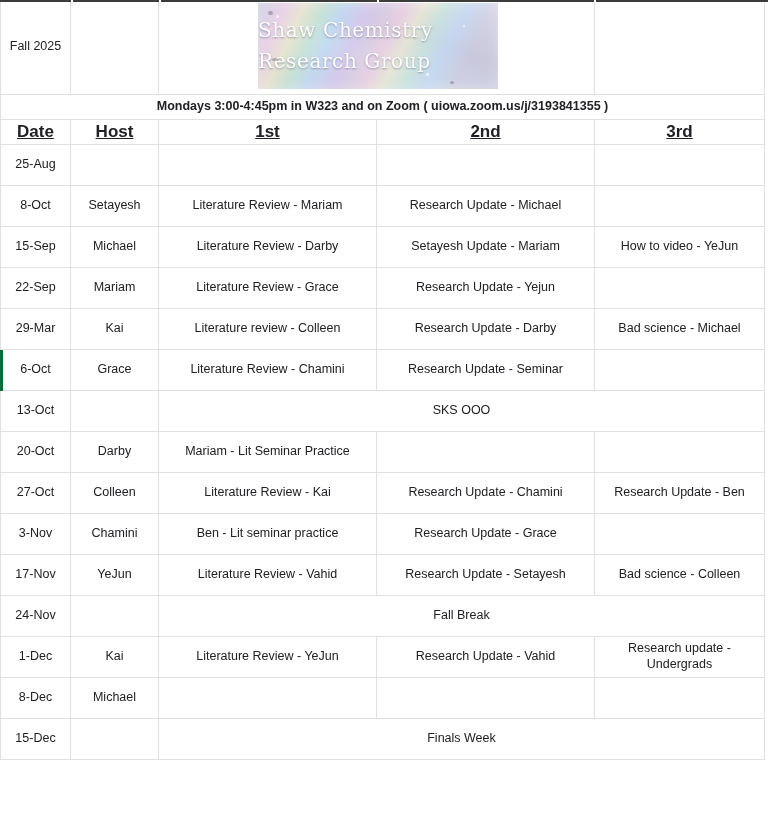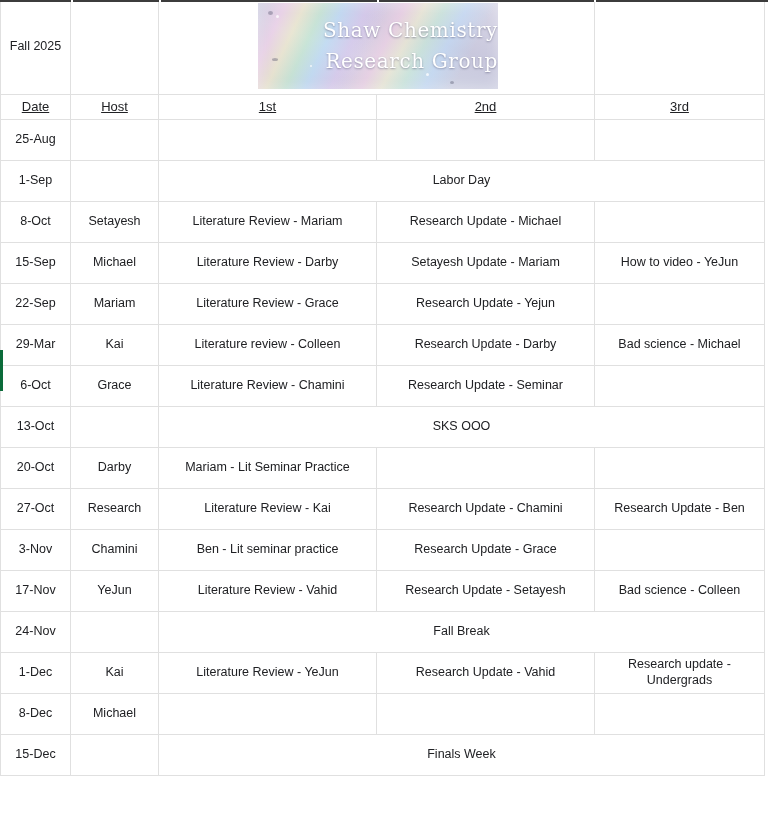--- a/index.html
+++ b/index.html
@@ -87,21 +87,21 @@
   
   .logo {
     position: absolute;
     left: 99px;
     top: 3px;
     width: 240px;
     height: 86px;
     overflow: hidden;
     display: flex;
     flex-direction: column;
-    align-items: flex-end;
+    align-items: flex-start;
     justify-content: center;
     background:
       linear-gradient(115deg,
         rgba(255,255,255,0.00) 0%,
         rgba(255,212,236,0.55) 10%,
         rgba(255,246,198,0.55) 17%,
         rgba(196,244,206,0.55) 24%,
         rgba(186,228,255,0.55) 31%,
         rgba(222,200,245,0.50) 40%,
         rgba(255,255,255,0.00) 48%),
@@ -139,22 +139,22 @@
   
   tr.info-row td {
     height: 24px;
     font-weight: bold;
     font-size: 12.5px;
   }
 
   
   tr.head-row td {
     height: 24px;
-    font-weight: normal;
-    font-size: 13px;
+    font-weight: bold;
+    font-size: 17px;
   }
   tr.head-row td span.hdr {
     text-decoration: underline;
   }
 
   
   tr.data-row td { height: 40px; }
   td.merged {
     background: #f1f1f1;
   }
@@ -201,42 +201,40 @@
             <span class="dark-speck" style="left:10px;top:8px;width:5px;height:4px;"></span>
             <span class="dark-speck" style="left:14px;top:55px;width:6px;height:3px;"></span>
             <span class="dark-speck" style="left:192px;top:78px;width:4px;height:3px;"></span>
             <span class="logo-line">Shaw Chemistry</span>
             <span class="logo-line">Research Group</span>
           </div>
         </td>
         <td class="banner-blank"></td>
       </tr>
 
+      <tr class="info-row">
+        <td colspan="5">Mondays 3:00-4:45pm in W323 and on Zoom ( uiowa.zoom.us/j/3193841355 )</td>
+      </tr>
 
       <tr class="head-row">
         <td><span class="hdr">Date</span></td>
         <td><span class="hdr">Host</span></td>
         <td><span class="hdr">1st</span></td>
         <td><span class="hdr">2nd</span></td>
         <td><span class="hdr">3rd</span></td>
       </tr>
 
     <tr class="data-row">
           <td>25-Aug</td>
           <td></td>
           <td></td>
           <td></td>
           <td></td>
         </tr>
         <tr class="data-row">
-          <td>1-Sep</td>
-          <td></td>
-          <td colspan="3" class="merged">Labor Day</td>
-        </tr>
-        <tr class="data-row">
           <td>8-Oct</td>
           <td>Setayesh</td>
           <td>Literature Review - Mariam</td>
           <td>Research Update - Michael</td>
           <td></td>
         </tr>
         <tr class="data-row">
           <td>15-Sep</td>
           <td>Michael</td>
           <td>Literature Review - Darby</td>
@@ -271,21 +269,21 @@
         </tr>
         <tr class="data-row">
           <td>20-Oct</td>
           <td>Darby</td>
           <td>Mariam - Lit Seminar Practice</td>
           <td></td>
           <td></td>
         </tr>
         <tr class="data-row">
           <td>27-Oct</td>
-          <td>Research</td>
+          <td>Colleen</td>
           <td>Literature Review - Kai</td>
           <td>Research Update - Chamini</td>
           <td>Research Update - Ben</td>
         </tr>
         <tr class="data-row">
           <td>3-Nov</td>
           <td>Chamini</td>
           <td>Ben - Lit seminar practice</td>
           <td>Research Update - Grace</td>
           <td></td>

